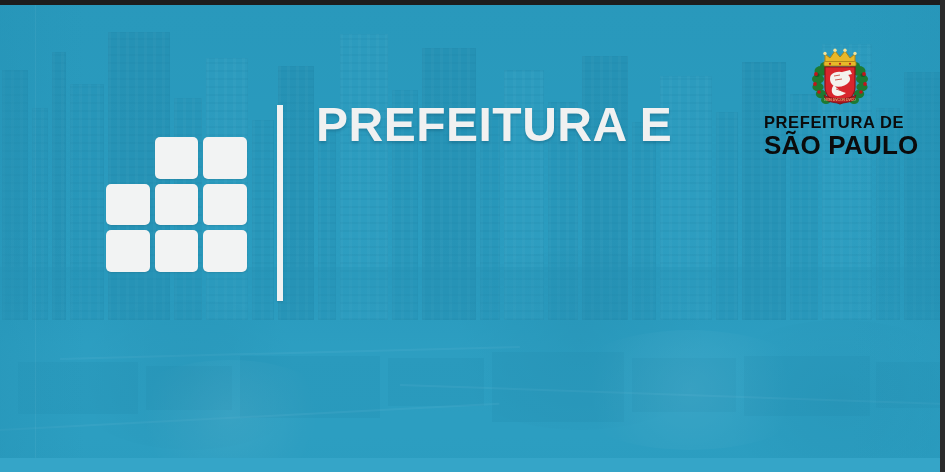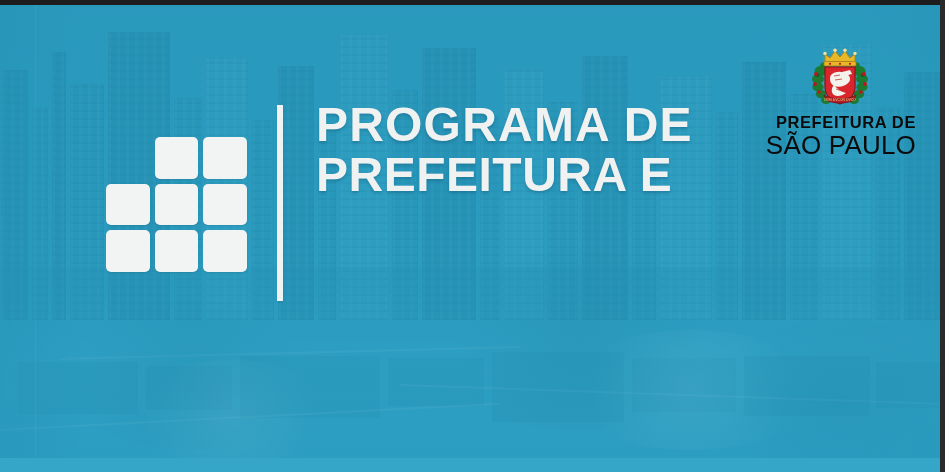--- a/index.html
+++ b/index.html
@@ -175,41 +175,41 @@
   }
   .title-line.l1 { letter-spacing: 1.2px; }
   .title-line.l4 { padding-left: 22px; }
 
   
   .prefeitura {
     position: absolute;
     left: 764px;
     top: 45px;
     width: 152px;
-    text-align: right;
+    text-align: left;
   }
   .crest {
     width: 62px;
     height: 64px;
     margin: 0 auto 4px auto;
     display: block;
   }
   .pref-line1 {
     color: #0b0b0b;
     font-family: "Liberation Sans", sans-serif;
     font-weight: bold;
     font-size: 16.5px;
     letter-spacing: 0.6px;
     line-height: 18px;
     white-space: nowrap;
   }
   .pref-line2 {
     color: #0b0b0b;
     font-family: "Liberation Sans", sans-serif;
-    font-weight: normal;
+    font-weight: bold;
     font-size: 26px;
     letter-spacing: 0.2px;
     line-height: 28px;
     white-space: nowrap;
   }
 </style>
 </head>
 <body>
 
 <div class="banner">
@@ -280,21 +280,20 @@
     <div class="tile"></div>
     <div class="tile"></div>
     <div class="tile"></div>
     <div class="tile"></div>
     <div class="tile"></div>
   </div>
 
   <div class="divider"></div>
 
   <div class="title-block">
-    <div class="title-line l1">PROGRAMA  DE</div>
     <div class="title-line l2">PREFEITURA E</div>
   </div>
 
   <div class="prefeitura">
     <svg class="crest" viewBox="0 0 62 64">
 
       <g fill="#1d7a32">
         <ellipse cx="12" cy="26" rx="6.5" ry="5"></ellipse>
         <ellipse cx="9" cy="34" rx="6" ry="4.6"></ellipse>
         <ellipse cx="9" cy="42" rx="5.6" ry="4.4"></ellipse>

